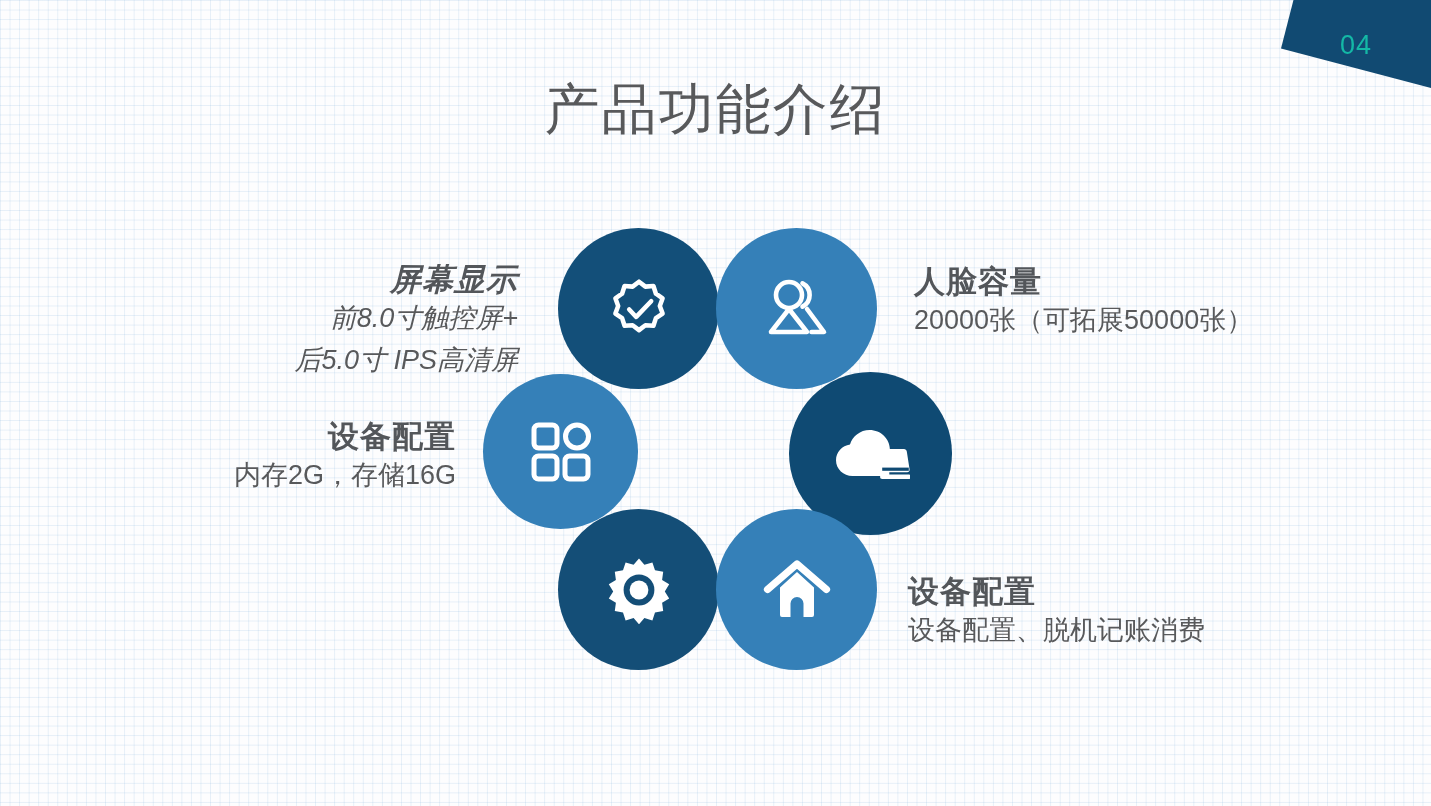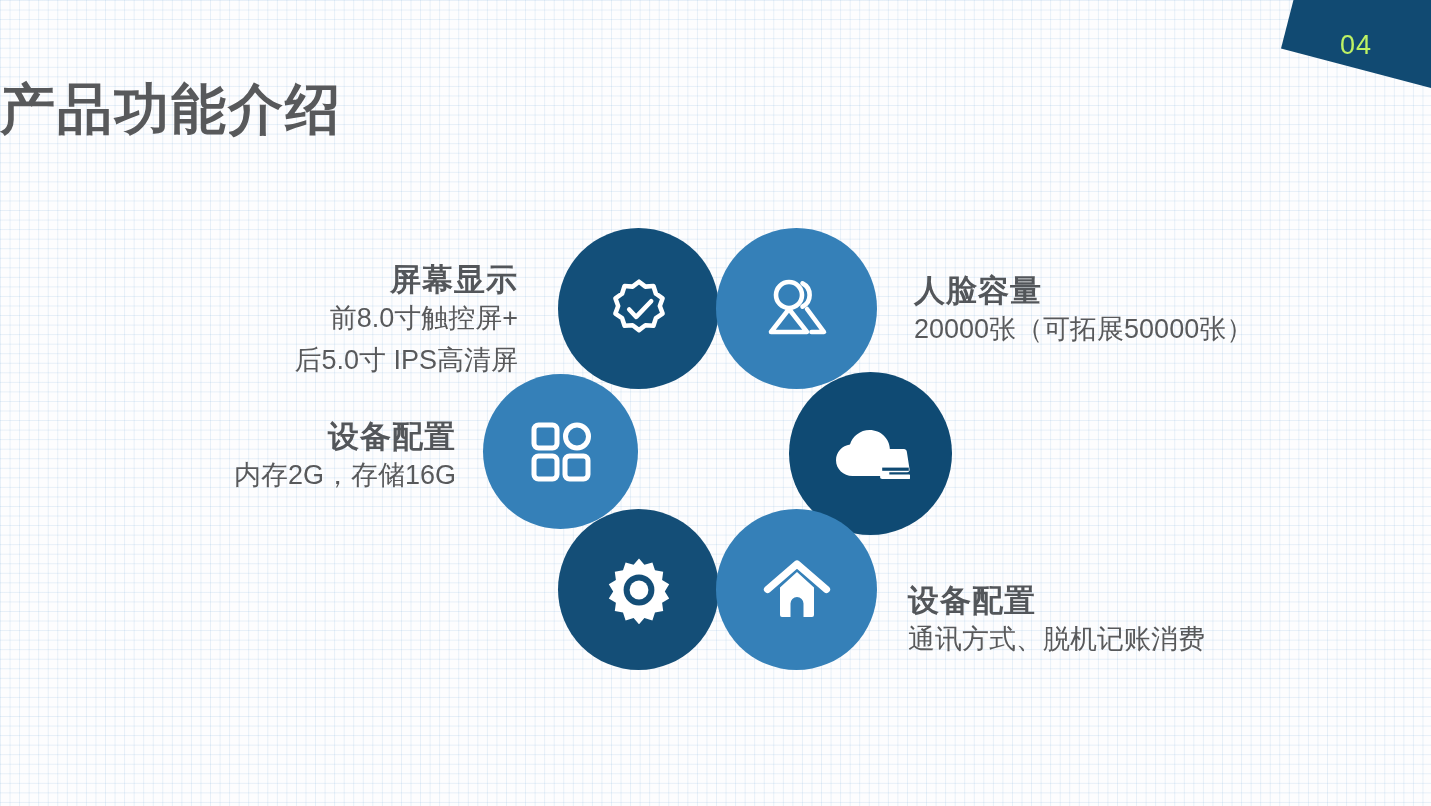--- a/index.html
+++ b/index.html
@@ -29,33 +29,33 @@
     top:-4px; right:0;
     width:150px; height:92px;
     background:#114a72;
     clip-path: polygon(9% 0%, 100% 0%, 100% 100%, 0% 57%);
     border-bottom-left-radius:6px;
   }
   #page-badge .num {
     position:absolute;
     left:50%; top:34px;
     transform:translateX(-50%);
-    color:#bef264;
+    color:#14b8a6;
     font-size:27px;
     letter-spacing:1px;
     font-weight:400;
   }
 
   
   #slide-title {
     position:absolute;
     left:0; right:0; top:73px;
-    text-align:left;
+    text-align:center;
     font-size:55px;
-    font-weight:bold;
+    font-weight:normal;
     color:#58595b;
     letter-spacing:2px;
   }
 
   
   #cluster {
     position:absolute;
     left:483px; top:228px;
     width:475px; height:442px;
   }
@@ -85,23 +85,23 @@
     white-space:nowrap;
     line-height:1.2;
   }
   .cap .sub {
     font-size:27px;
     color:#58595b;
     line-height:1.55;
     white-space:nowrap;
   }
   .cap.left  { text-align:right; }
-  .cap.right { text-align:left;margin-top:9px; }
-
-  .c-screen  { right:913px; top:261px; }
+  .cap.right { text-align:left; }
+
+  .c-screen  { right:913px; top:261px;font-style:italic; }
   .c-device  { right:975px; top:418px; }
   .c-api     { right:893px; top:573px; }
 
   .c-face    { left:914px; top:263px; }
   .c-comm    { left:988px; top:418px; }
   .c-offline { left:908px; top:573px; }
 </style>
 </head>
 <body>
 
@@ -193,16 +193,16 @@
   </div>
 
   <div class="cap right c-face">
     <div class="ttl">人脸容量</div>
     <div class="sub">20000张（可拓展50000张）</div>
   </div>
 
 
   <div class="cap right c-offline">
     <div class="ttl">设备配置</div>
-    <div class="sub">通讯方式、脱机记账消费</div>
+    <div class="sub">设备配置、脱机记账消费</div>
   </div>
 
 </div>
 
 </body></html>

